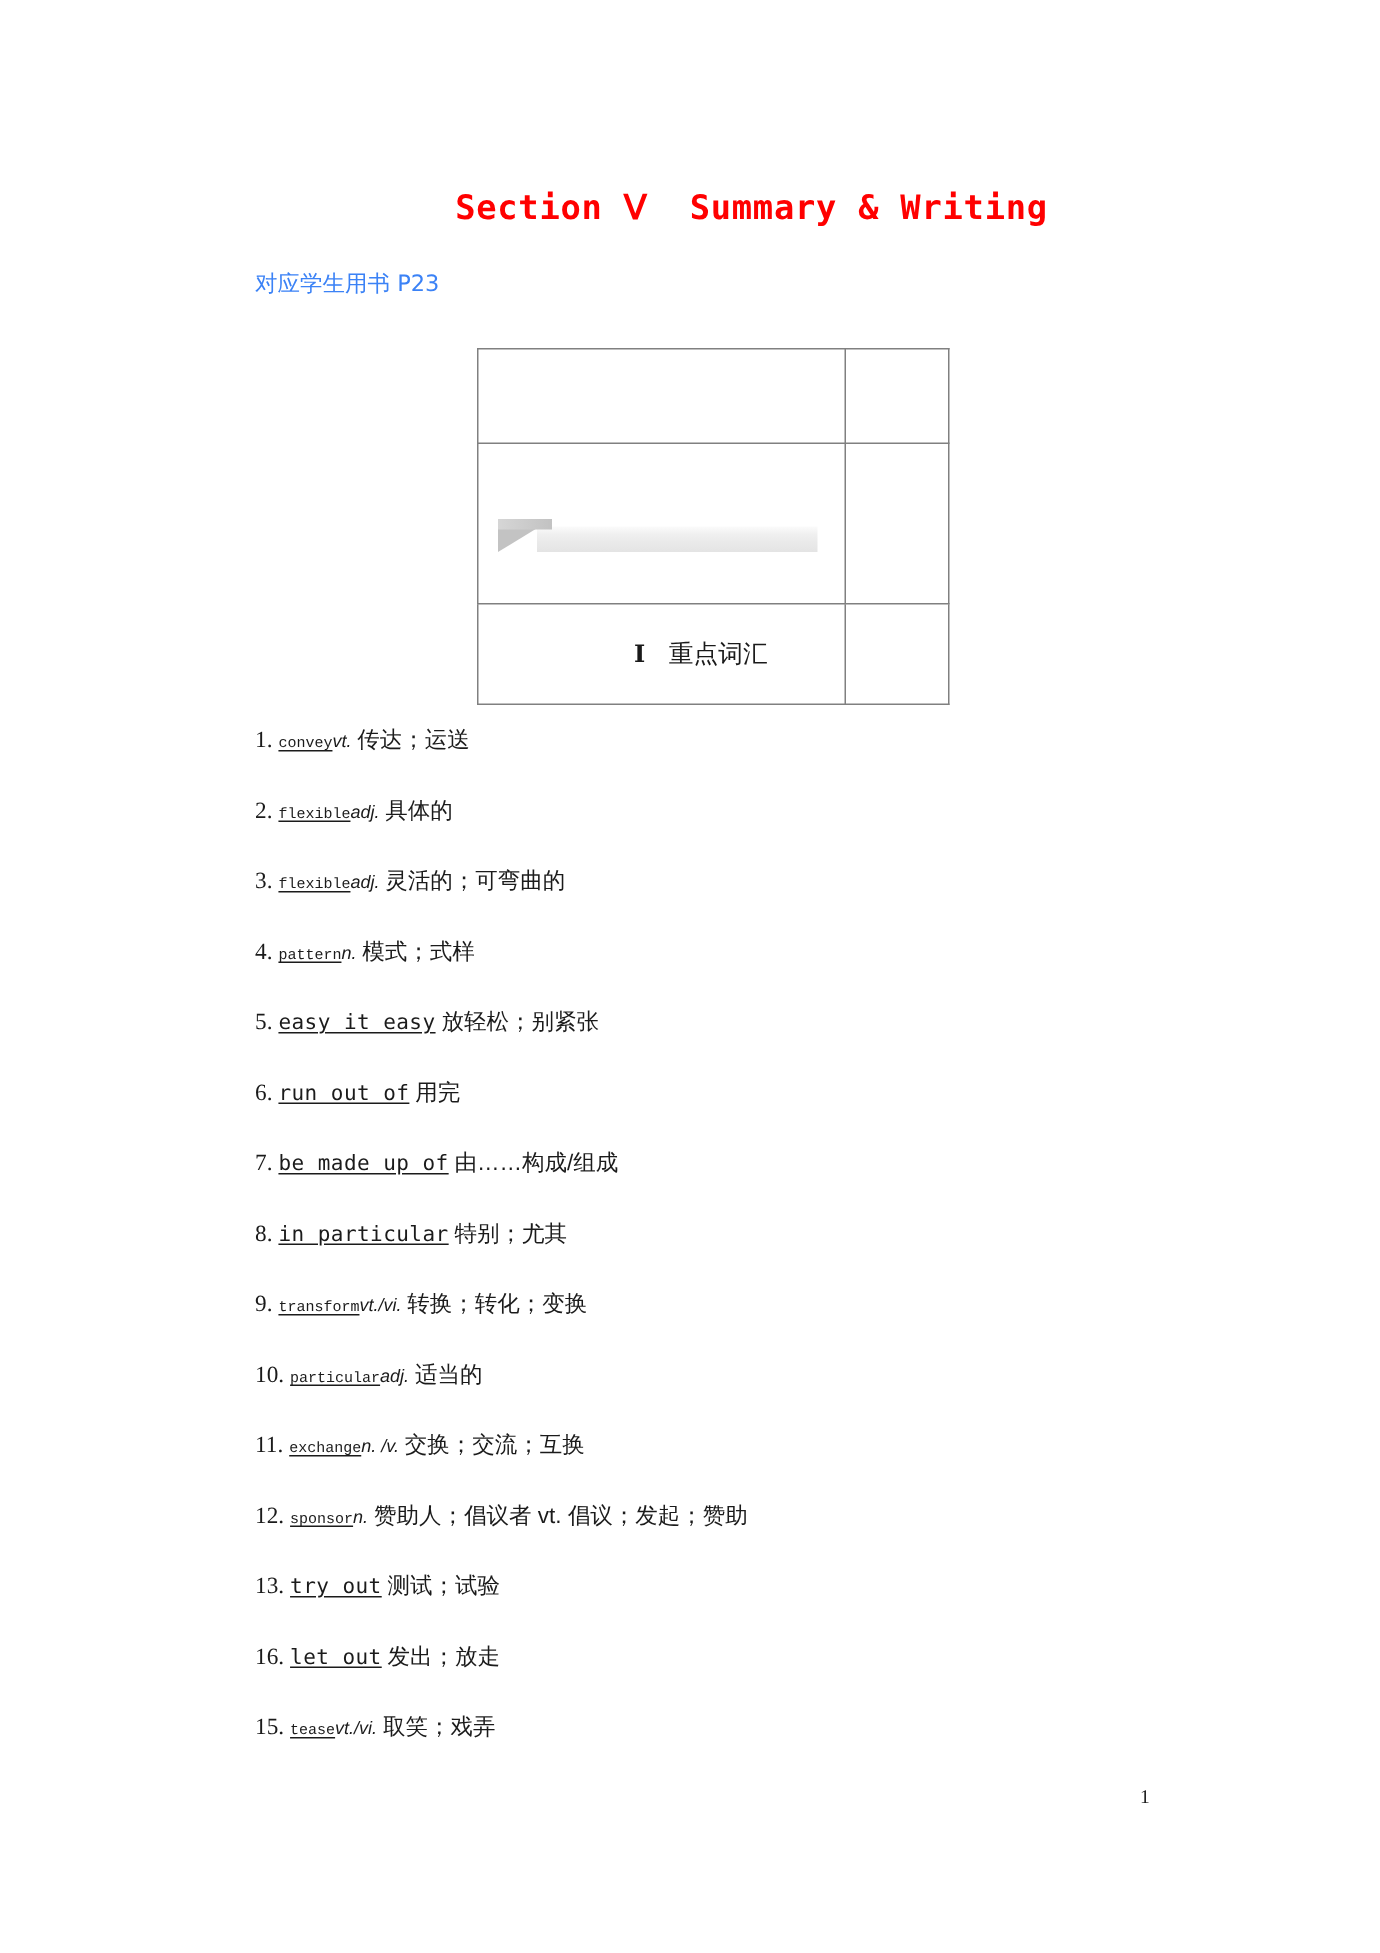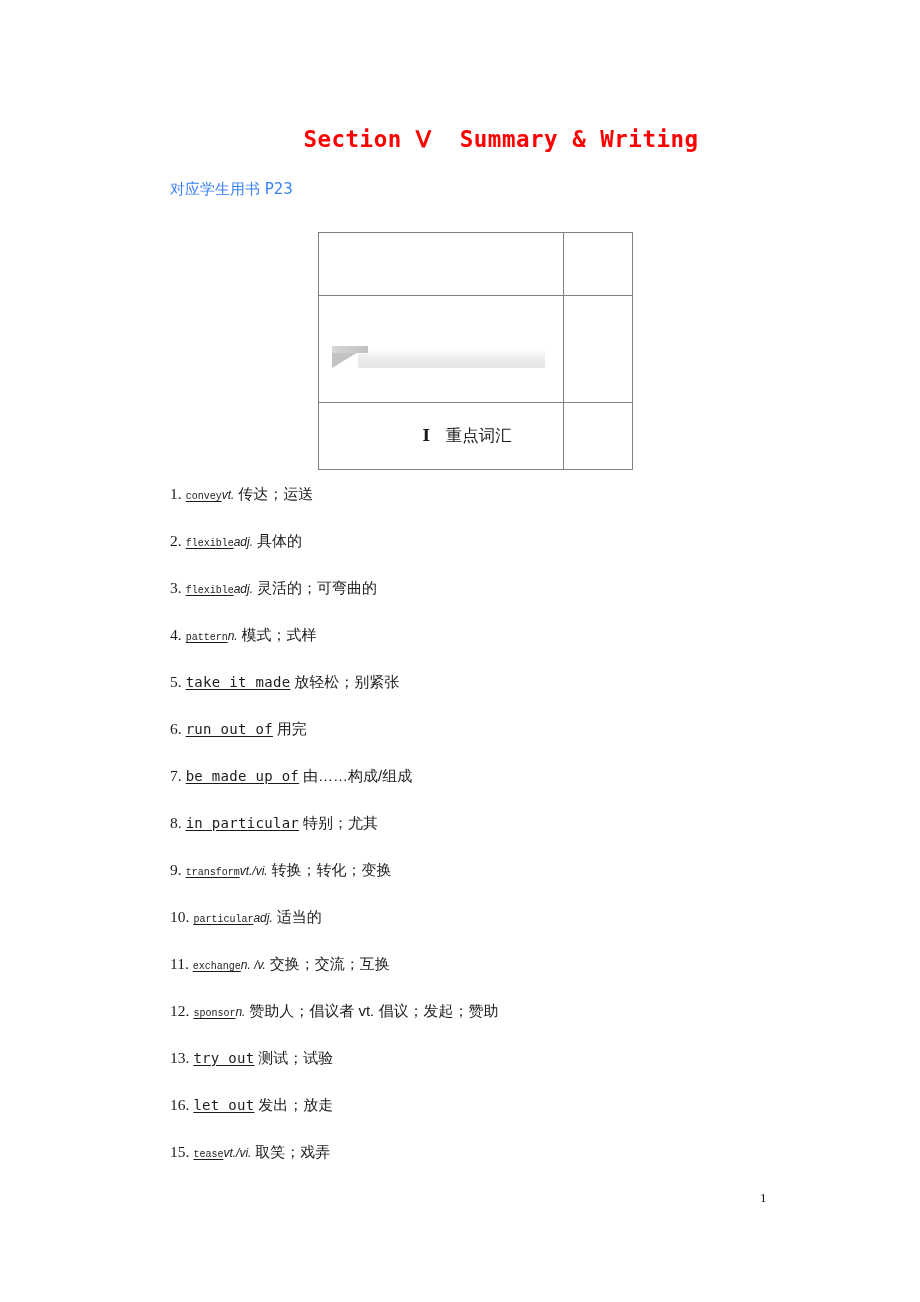--- a/index.html
+++ b/index.html
@@ -212,21 +212,21 @@
         <td class="col-side"></td>
       </tr>
     </tbody>
   </table>
 
   <div class="vocab-list" id="vocab-list">
       <div class="vocab-item"><span class="v-num">1.</span><span class="v-term">convey</span><span class="v-pos">vt.</span><span>&nbsp;</span><span class="v-def">传达；运送</span></div>
       <div class="vocab-item"><span class="v-num">2.</span><span class="v-term">flexible</span><span class="v-pos">adj.</span><span>&nbsp;</span><span class="v-def">具体的</span></div>
       <div class="vocab-item"><span class="v-num">3.</span><span class="v-term">flexible</span><span class="v-pos">adj.</span><span>&nbsp;</span><span class="v-def">灵活的；可弯曲的</span></div>
       <div class="vocab-item"><span class="v-num">4.</span><span class="v-term">pattern</span><span class="v-pos">n.</span><span>&nbsp;</span><span class="v-def">模式；式样</span></div>
-      <div class="vocab-item"><span class="v-num">5.</span><span class="v-term phrase">take it made</span><span>&nbsp;</span><span class="v-def">放轻松；别紧张</span></div>
+      <div class="vocab-item"><span class="v-num">5.</span><span class="v-term phrase">easy it easy</span><span>&nbsp;</span><span class="v-def">放轻松；别紧张</span></div>
       <div class="vocab-item"><span class="v-num">6.</span><span class="v-term phrase">run out of</span><span>&nbsp;</span><span class="v-def">用完</span></div>
       <div class="vocab-item"><span class="v-num">7.</span><span class="v-term phrase">be made up of</span><span>&nbsp;</span><span class="v-def">由……构成/组成</span></div>
       <div class="vocab-item"><span class="v-num">8.</span><span class="v-term phrase">in particular</span><span>&nbsp;</span><span class="v-def">特别；尤其</span></div>
       <div class="vocab-item"><span class="v-num">9.</span><span class="v-term">transform</span><span class="v-pos">vt./vi.</span><span>&nbsp;</span><span class="v-def">转换；转化；变换</span></div>
       <div class="vocab-item"><span class="v-num">10.</span><span class="v-term">particular</span><span class="v-pos">adj.</span><span>&nbsp;</span><span class="v-def">适当的</span></div>
       <div class="vocab-item"><span class="v-num">11.</span><span class="v-term">exchange</span><span class="v-pos">n. /v.</span><span>&nbsp;</span><span class="v-def">交换；交流；互换</span></div>
       <div class="vocab-item"><span class="v-num">12.</span><span class="v-term">sponsor</span><span class="v-pos">n.</span><span>&nbsp;</span><span class="v-def">赞助人；倡议者 vt. 倡议；发起；赞助</span></div>
       <div class="vocab-item"><span class="v-num">13.</span><span class="v-term phrase">try out</span><span>&nbsp;</span><span class="v-def">测试；试验</span></div>
       <div class="vocab-item"><span class="v-num">16.</span><span class="v-term phrase">let out</span><span>&nbsp;</span><span class="v-def">发出；放走</span></div>
       <div class="vocab-item"><span class="v-num">15.</span><span class="v-term">tease</span><span class="v-pos">vt./vi.</span><span>&nbsp;</span><span class="v-def">取笑；戏弄</span></div>

